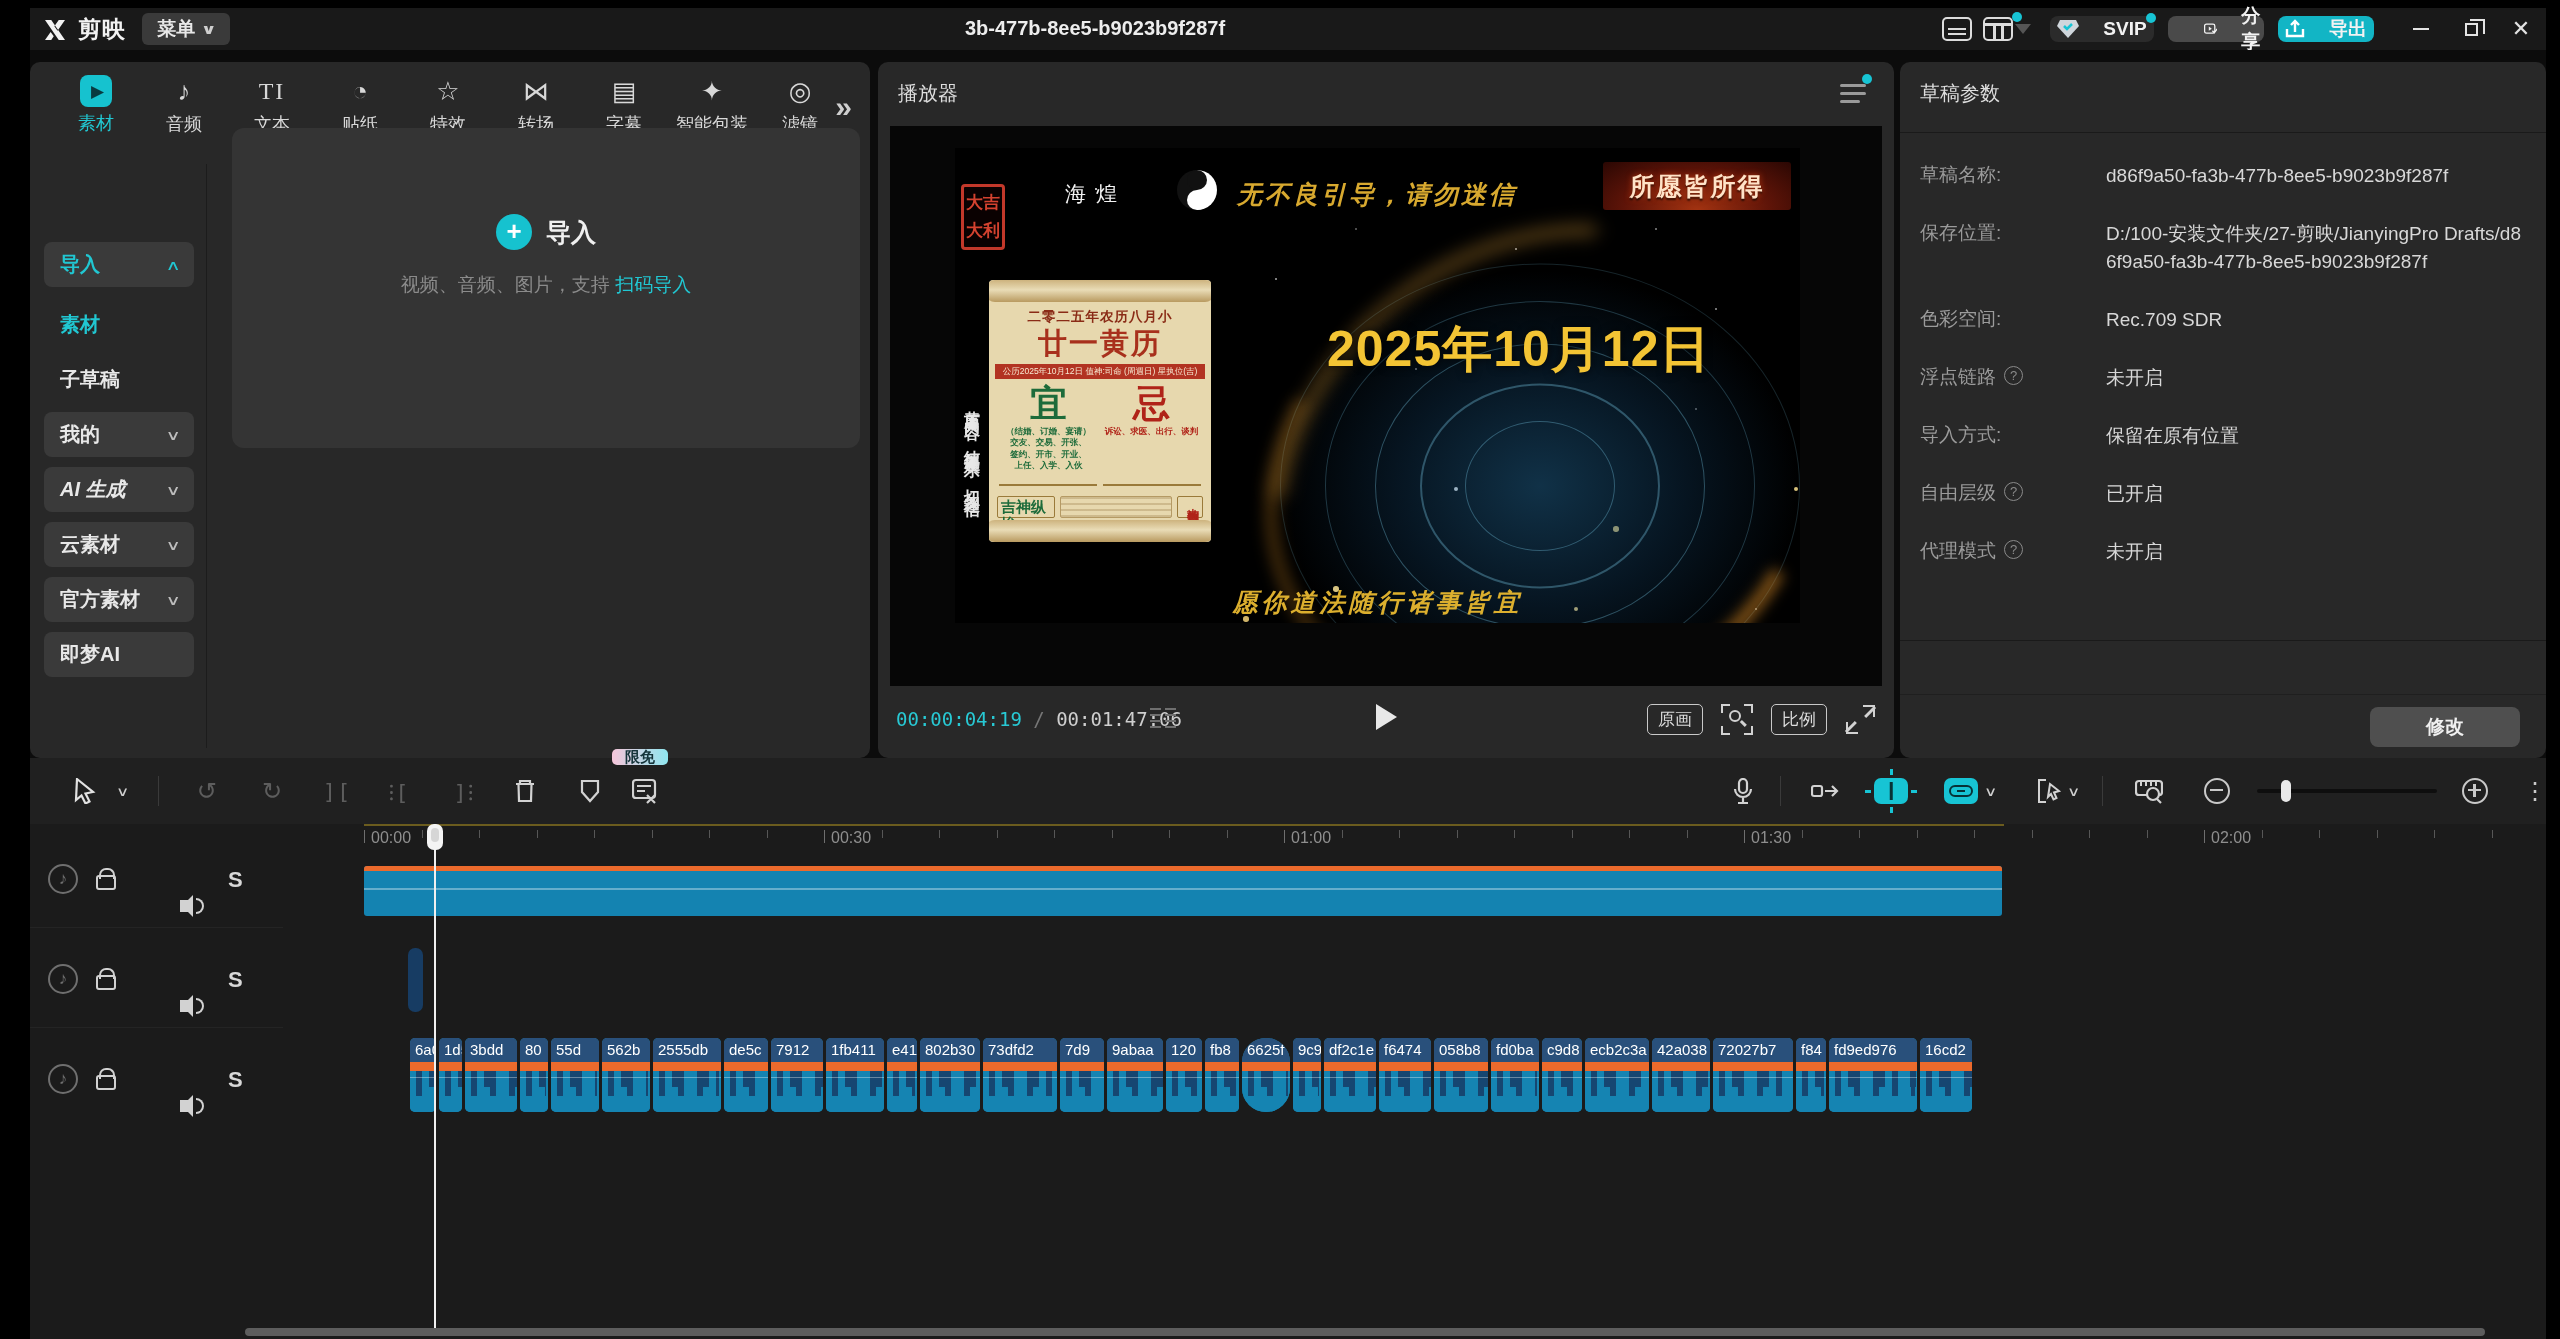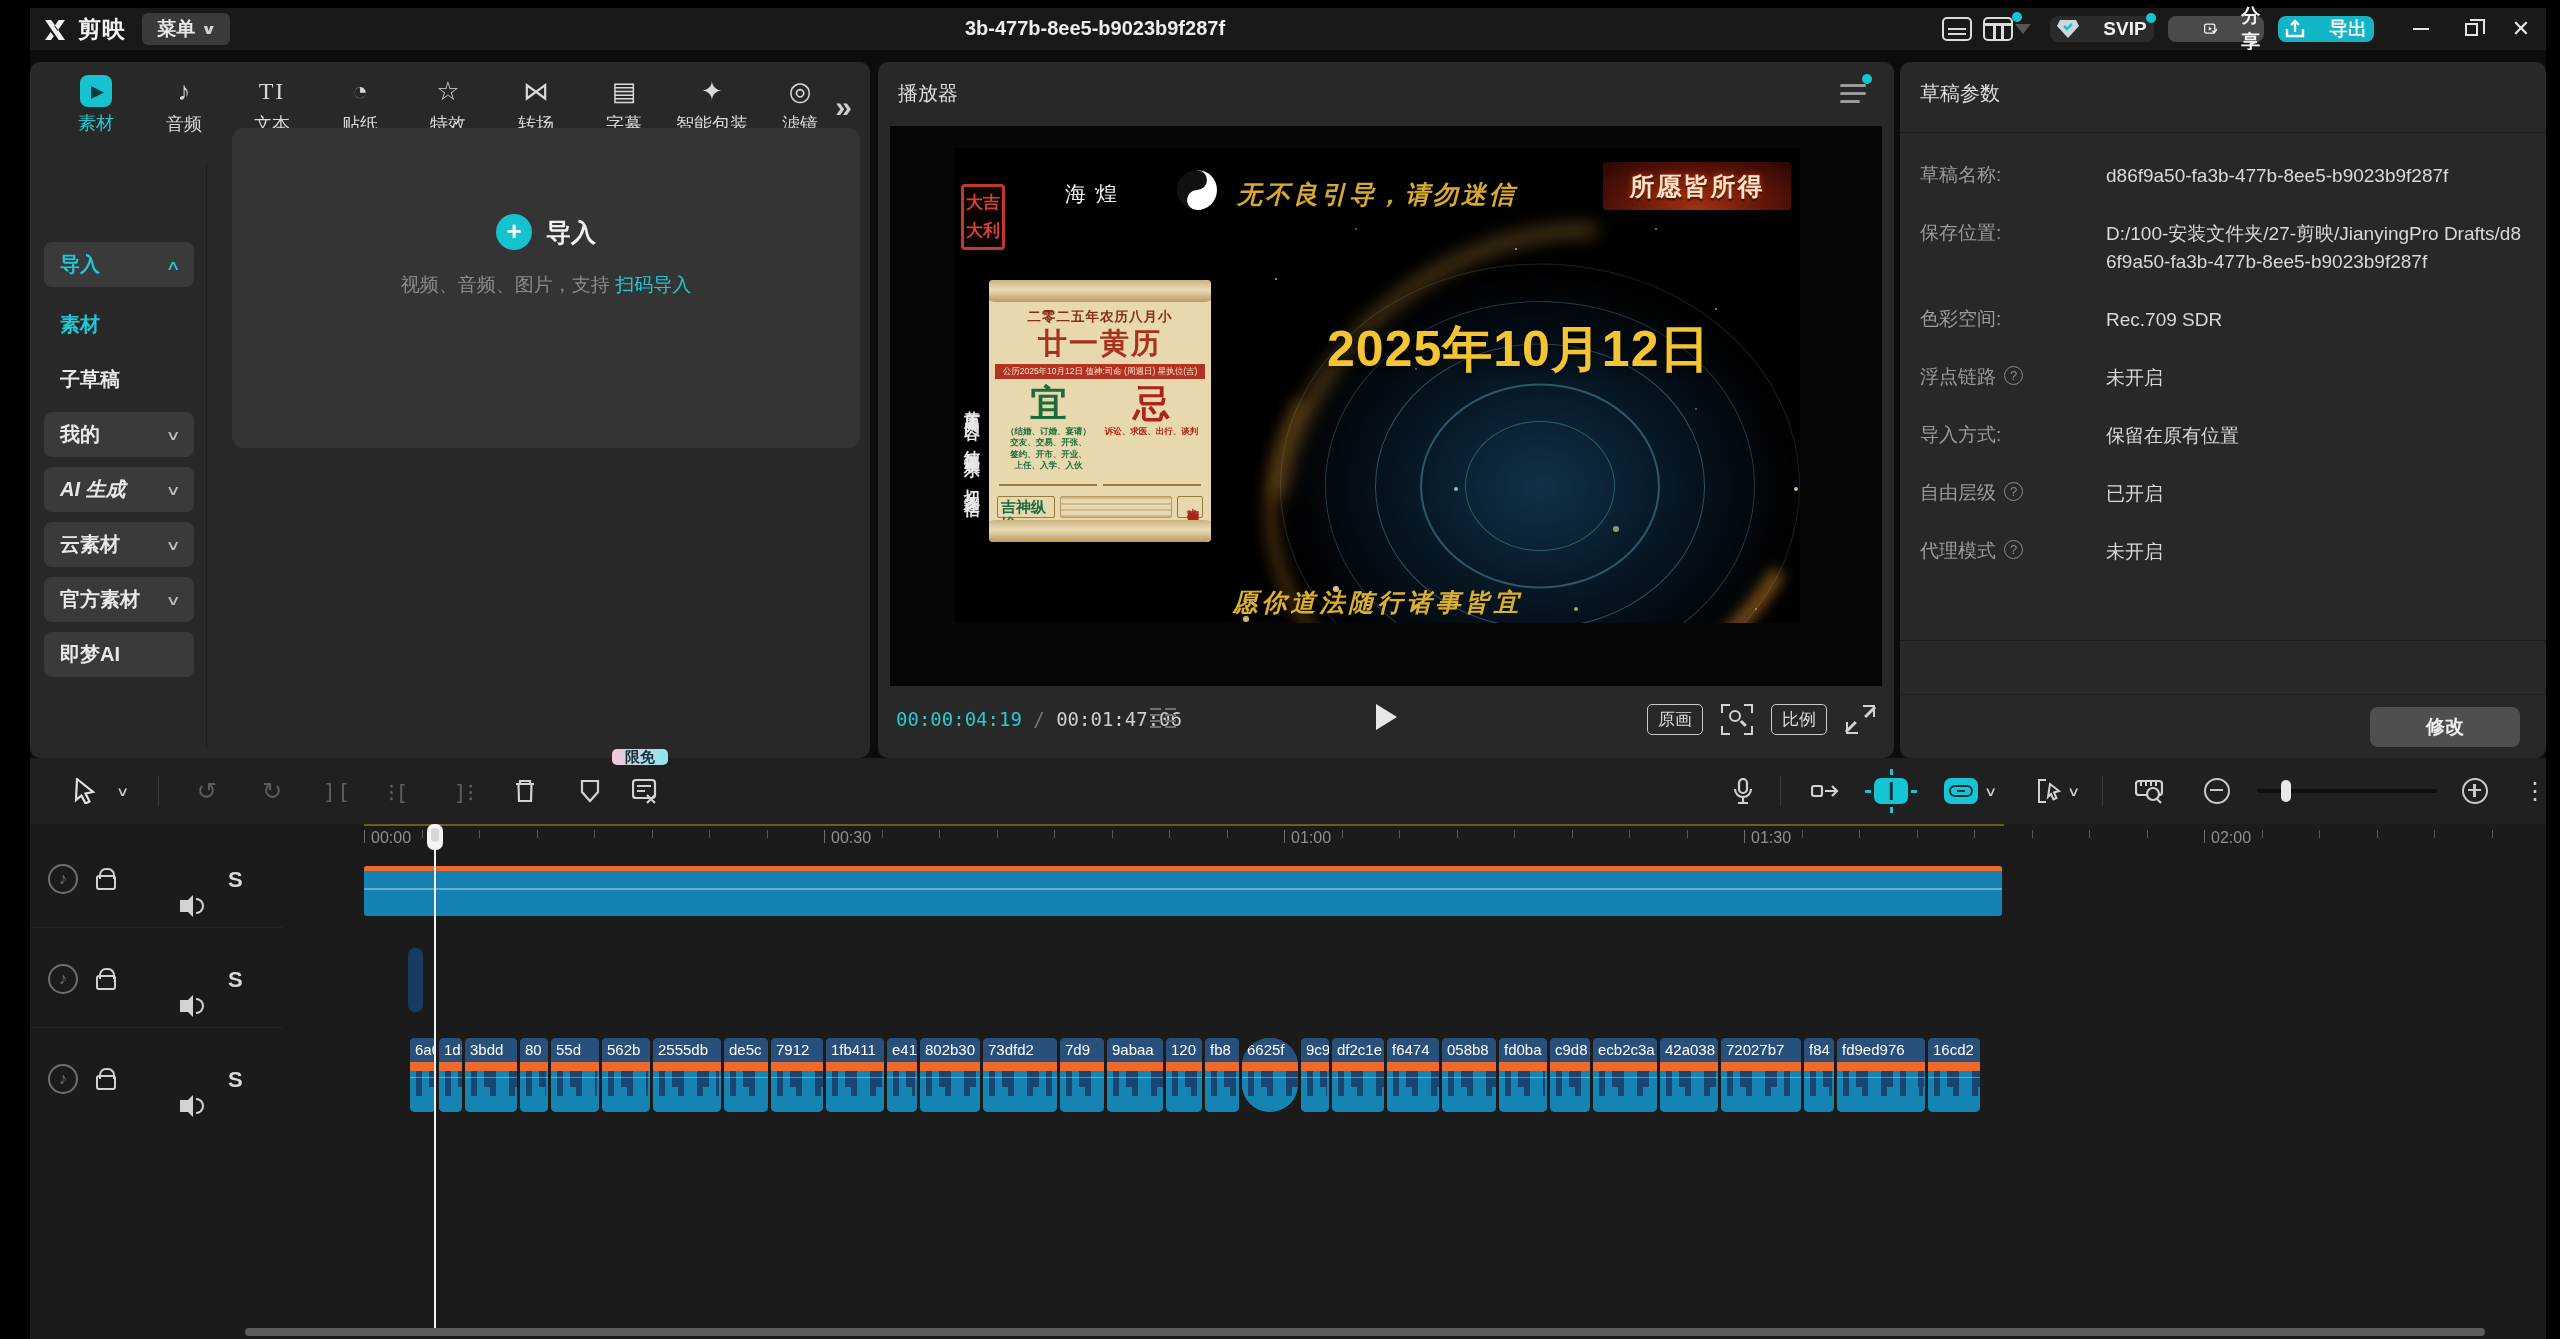--- a/index.html
+++ b/index.html
@@ -848,21 +848,21 @@
             <div class="t3-orange"></div>
             <div class="t3-body"></div>
             <div class="t3-line"></div>
           </div>
           <div class="t3-clip" style="width: 34px;">
             <div class="t3-head nw">fb8</div>
             <div class="t3-orange"></div>
             <div class="t3-body"></div>
             <div class="t3-line"></div>
           </div>
-          <div class="t3-clip" style="width: 56px; border-radius: 28px;">
+          <div class="t3-clip" style="width: 48px; border-radius: 28px;">
             <div class="t3-head nw">6625f</div>
             <div class="t3-orange"></div>
             <div class="t3-body"></div>
             <div class="t3-line"></div>
           </div>
           <div class="t3-clip" style="width: 28px;">
             <div class="t3-head nw">9c9</div>
             <div class="t3-orange"></div>
             <div class="t3-body"></div>
             <div class="t3-line"></div>

